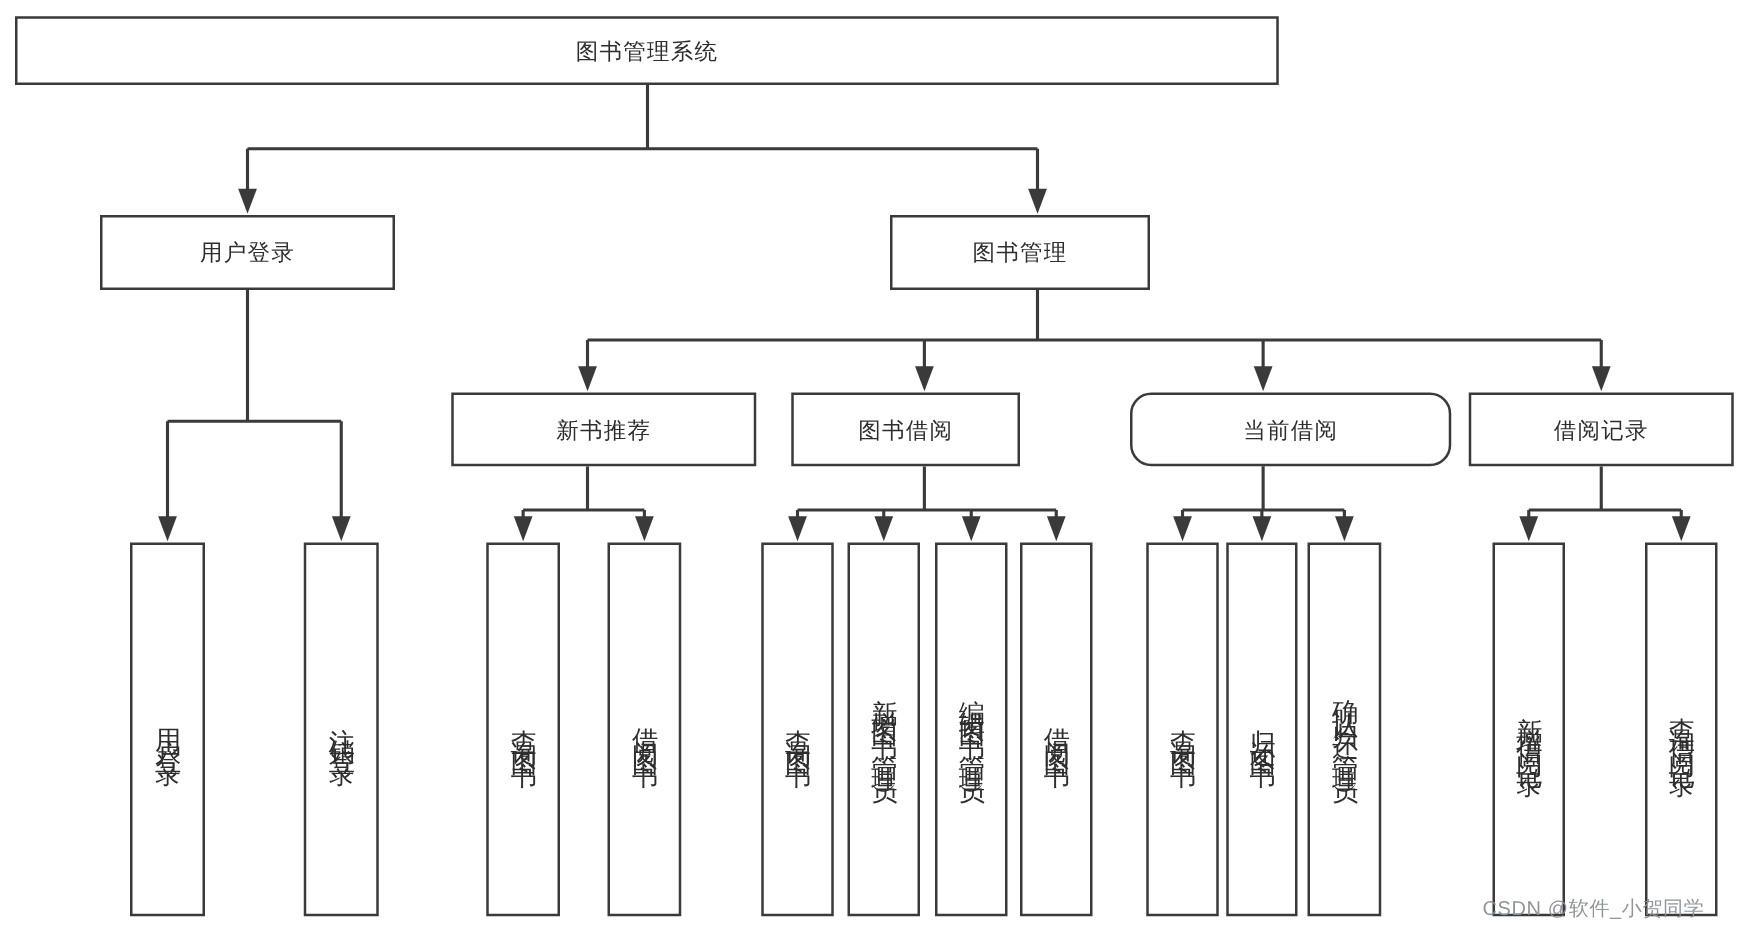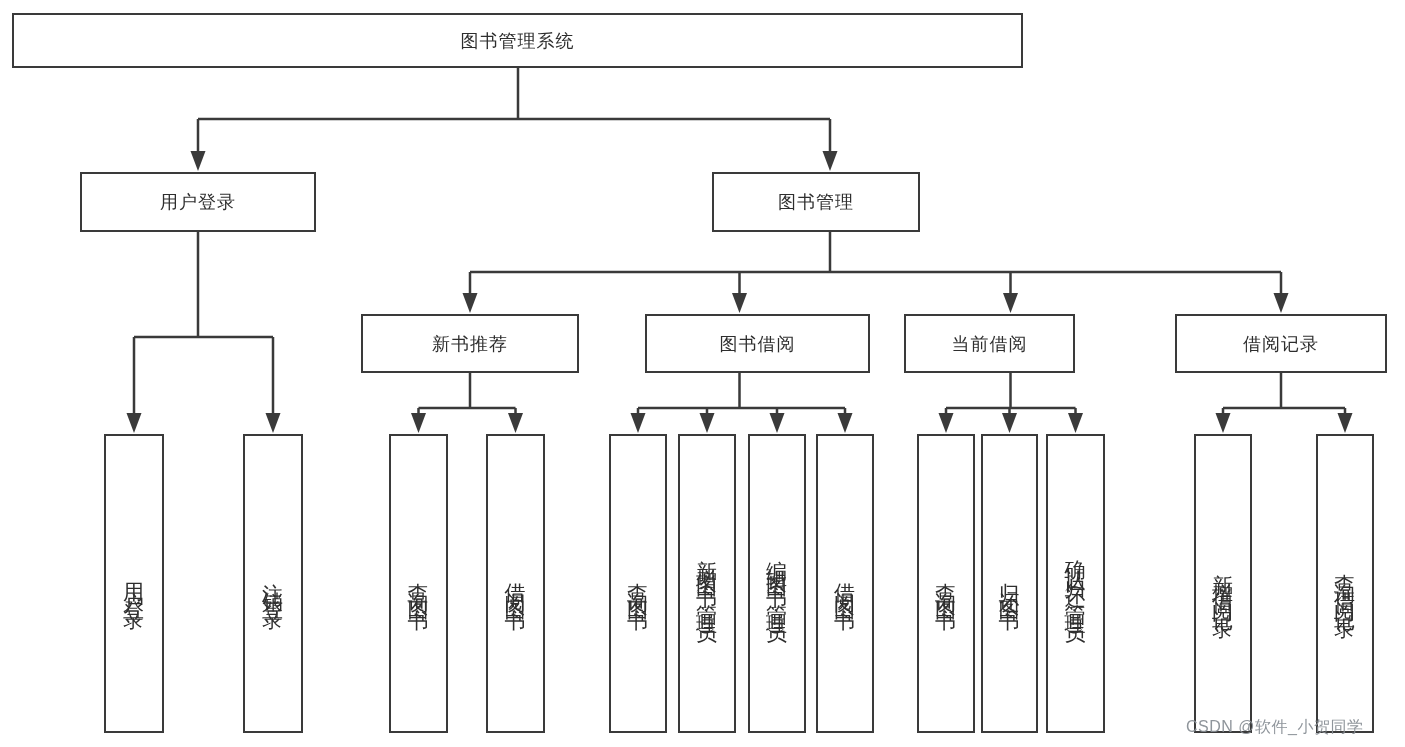--- a/index.html
+++ b/index.html
@@ -99,23 +99,23 @@
       <polygon points="1215.5,413 1230.5,413 1223,433"></polygon>
       <polygon points="1337.5,413 1352.5,413 1345,433"></polygon>
     </g>
   </svg>
 
   <div class="node" style="left:12px; top:13px; width:1011px; height:55px;">图书管理系统</div>
 
   <div class="node" style="left:80px; top:172px; width:236px; height:60px;">用户登录</div>
   <div class="node" style="left:712px; top:172px; width:208px; height:60px;">图书管理</div>
 
-  <div class="node" style="left:361px; top:314px; width:218px; height:59px;">新书推荐</div>
-  <div class="node" style="left:633px; top:314px; width:225px; height:59px;margin-left:12px;">图书借阅</div>
-  <div class="node" style="left:904px; top:314px; width:171px; height:59px;">当前借阅</div>
+  <div class="node" style="left:361px; top:314px; width:244px; height:59px;">新书推荐</div>
+  <div class="node" style="left:633px; top:314px; width:183px; height:59px;">图书借阅</div>
+  <div class="node" style="left:904px; top:314px; width:257px; height:59px;border-radius:17px;">当前借阅</div>
   <div class="node" style="left:1175px; top:314px; width:212px; height:59px;">借阅记录</div>
 
   <div class="vnode" style="left:104px; width:60px;">用户登录</div>
   <div class="vnode" style="left:243px; width:60px;">注销登录</div>
 
   <div class="vnode" style="left:389px; width:59px;">查询图书</div>
   <div class="vnode" style="left:486px; width:59px;">借阅图书</div>
 
   <div class="vnode" style="left:609px; width:58px;">查询图书</div>
   <div class="vnode" style="left:678px; width:58px;">新增图书（管理员）</div>

